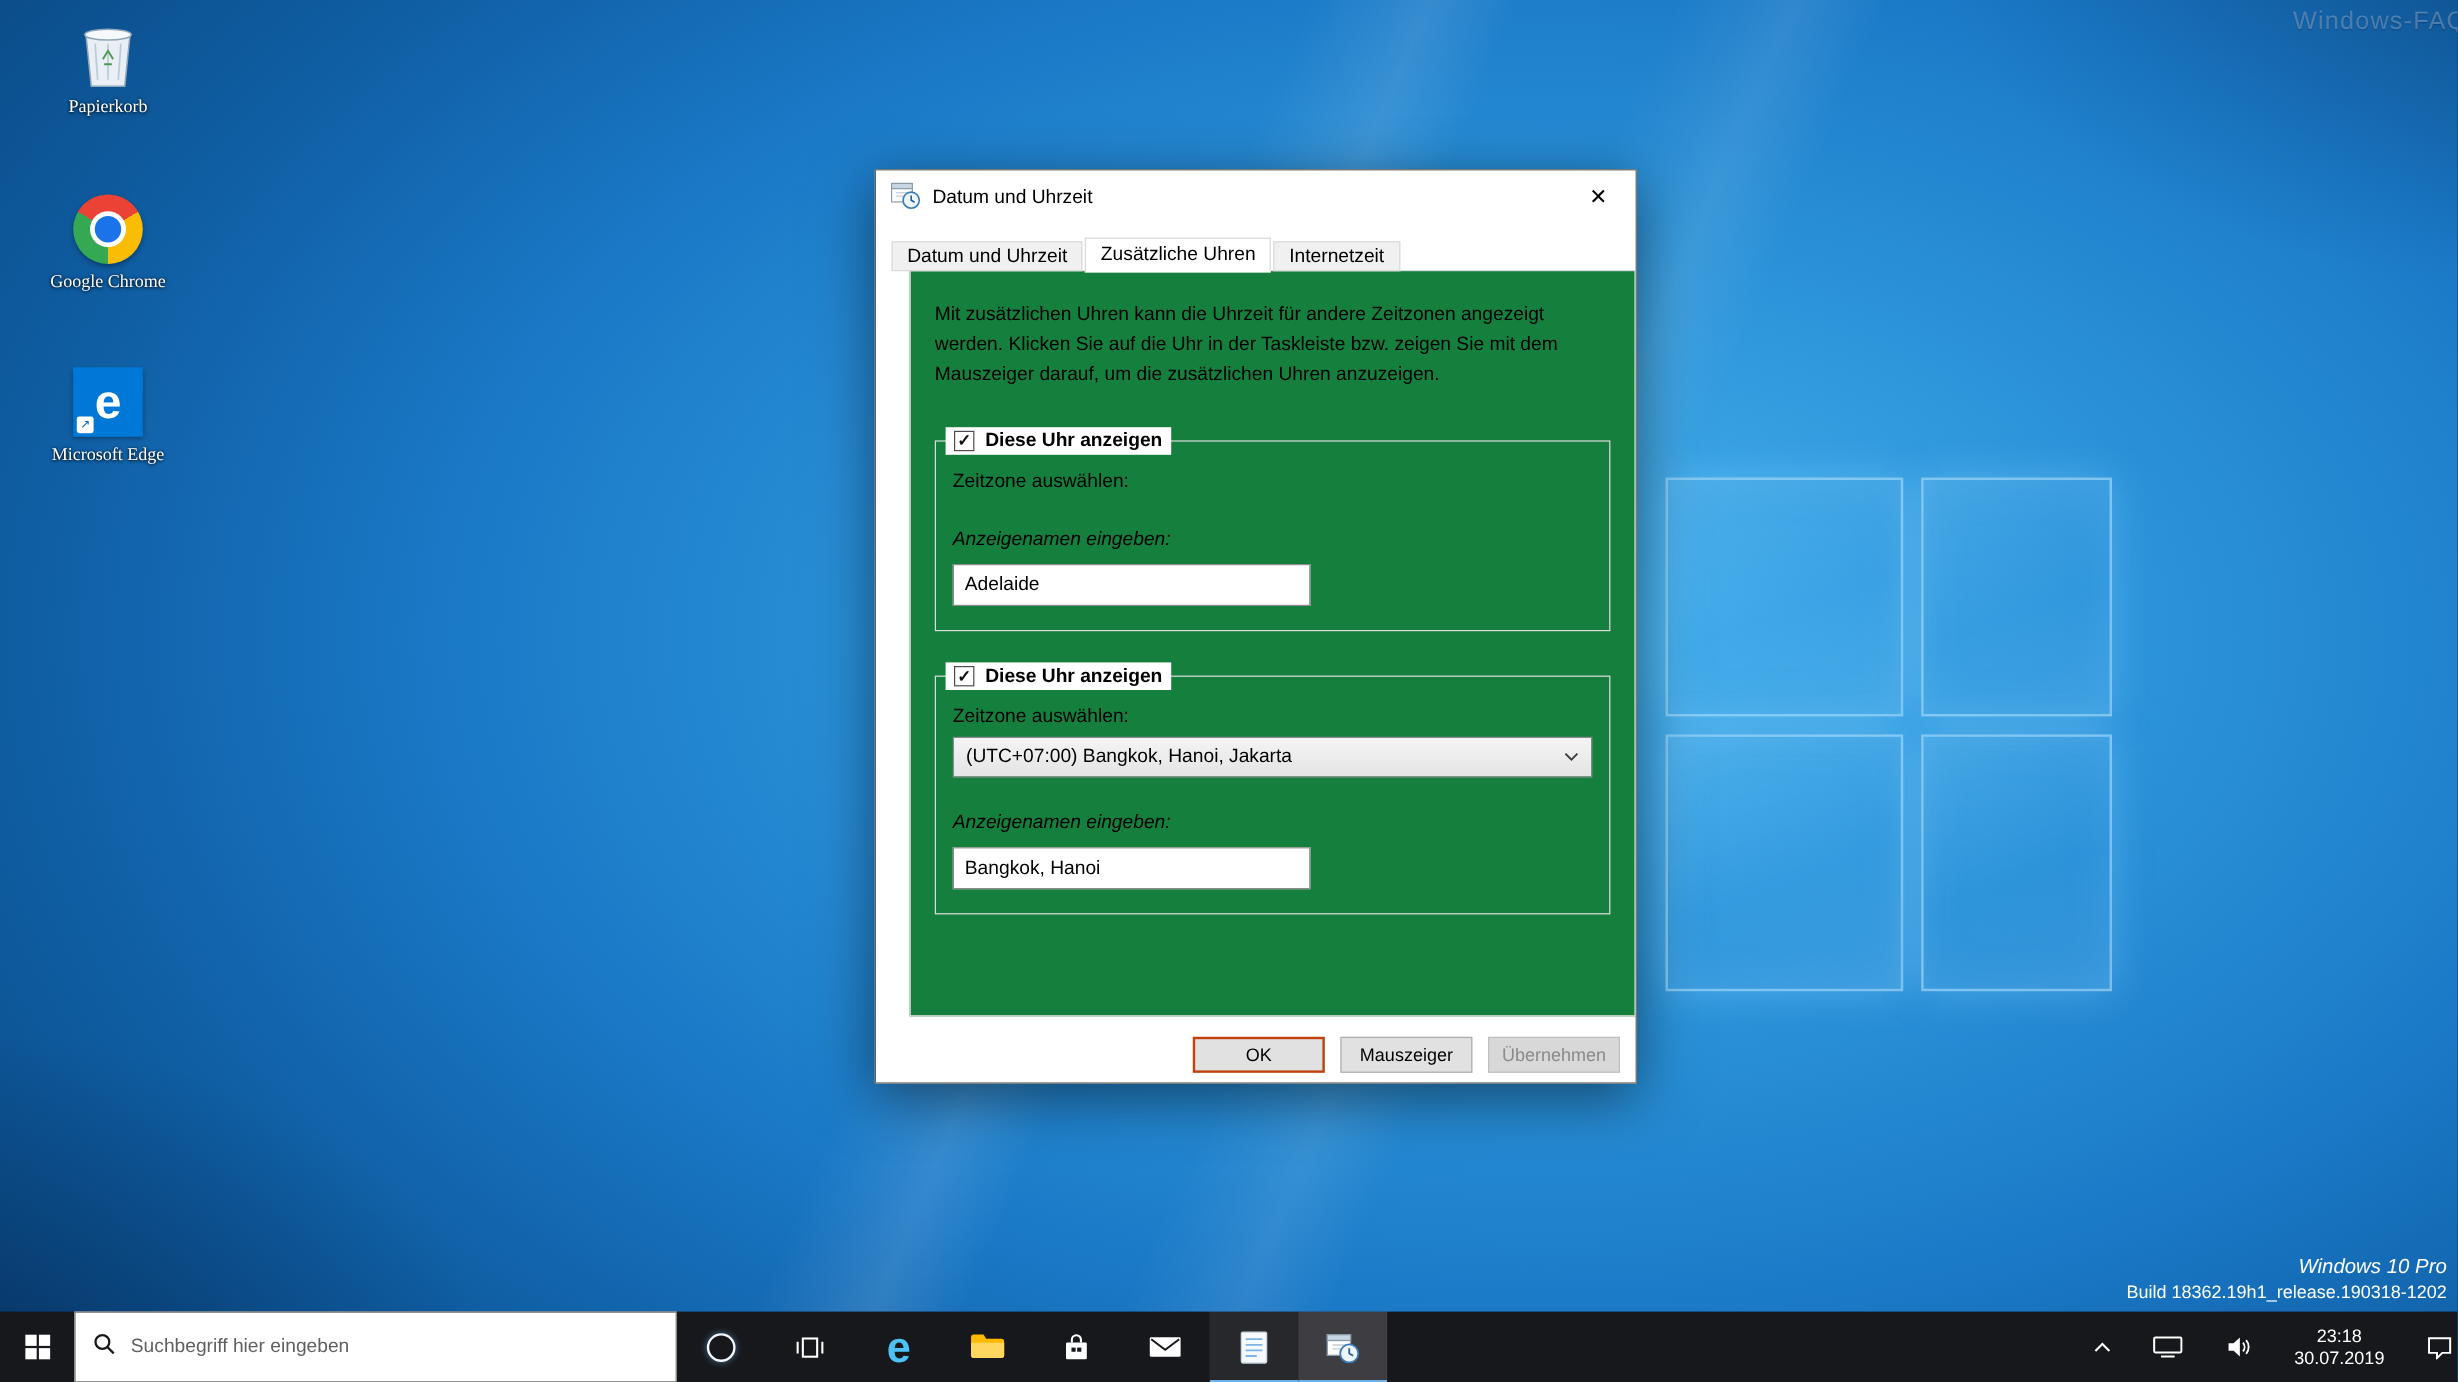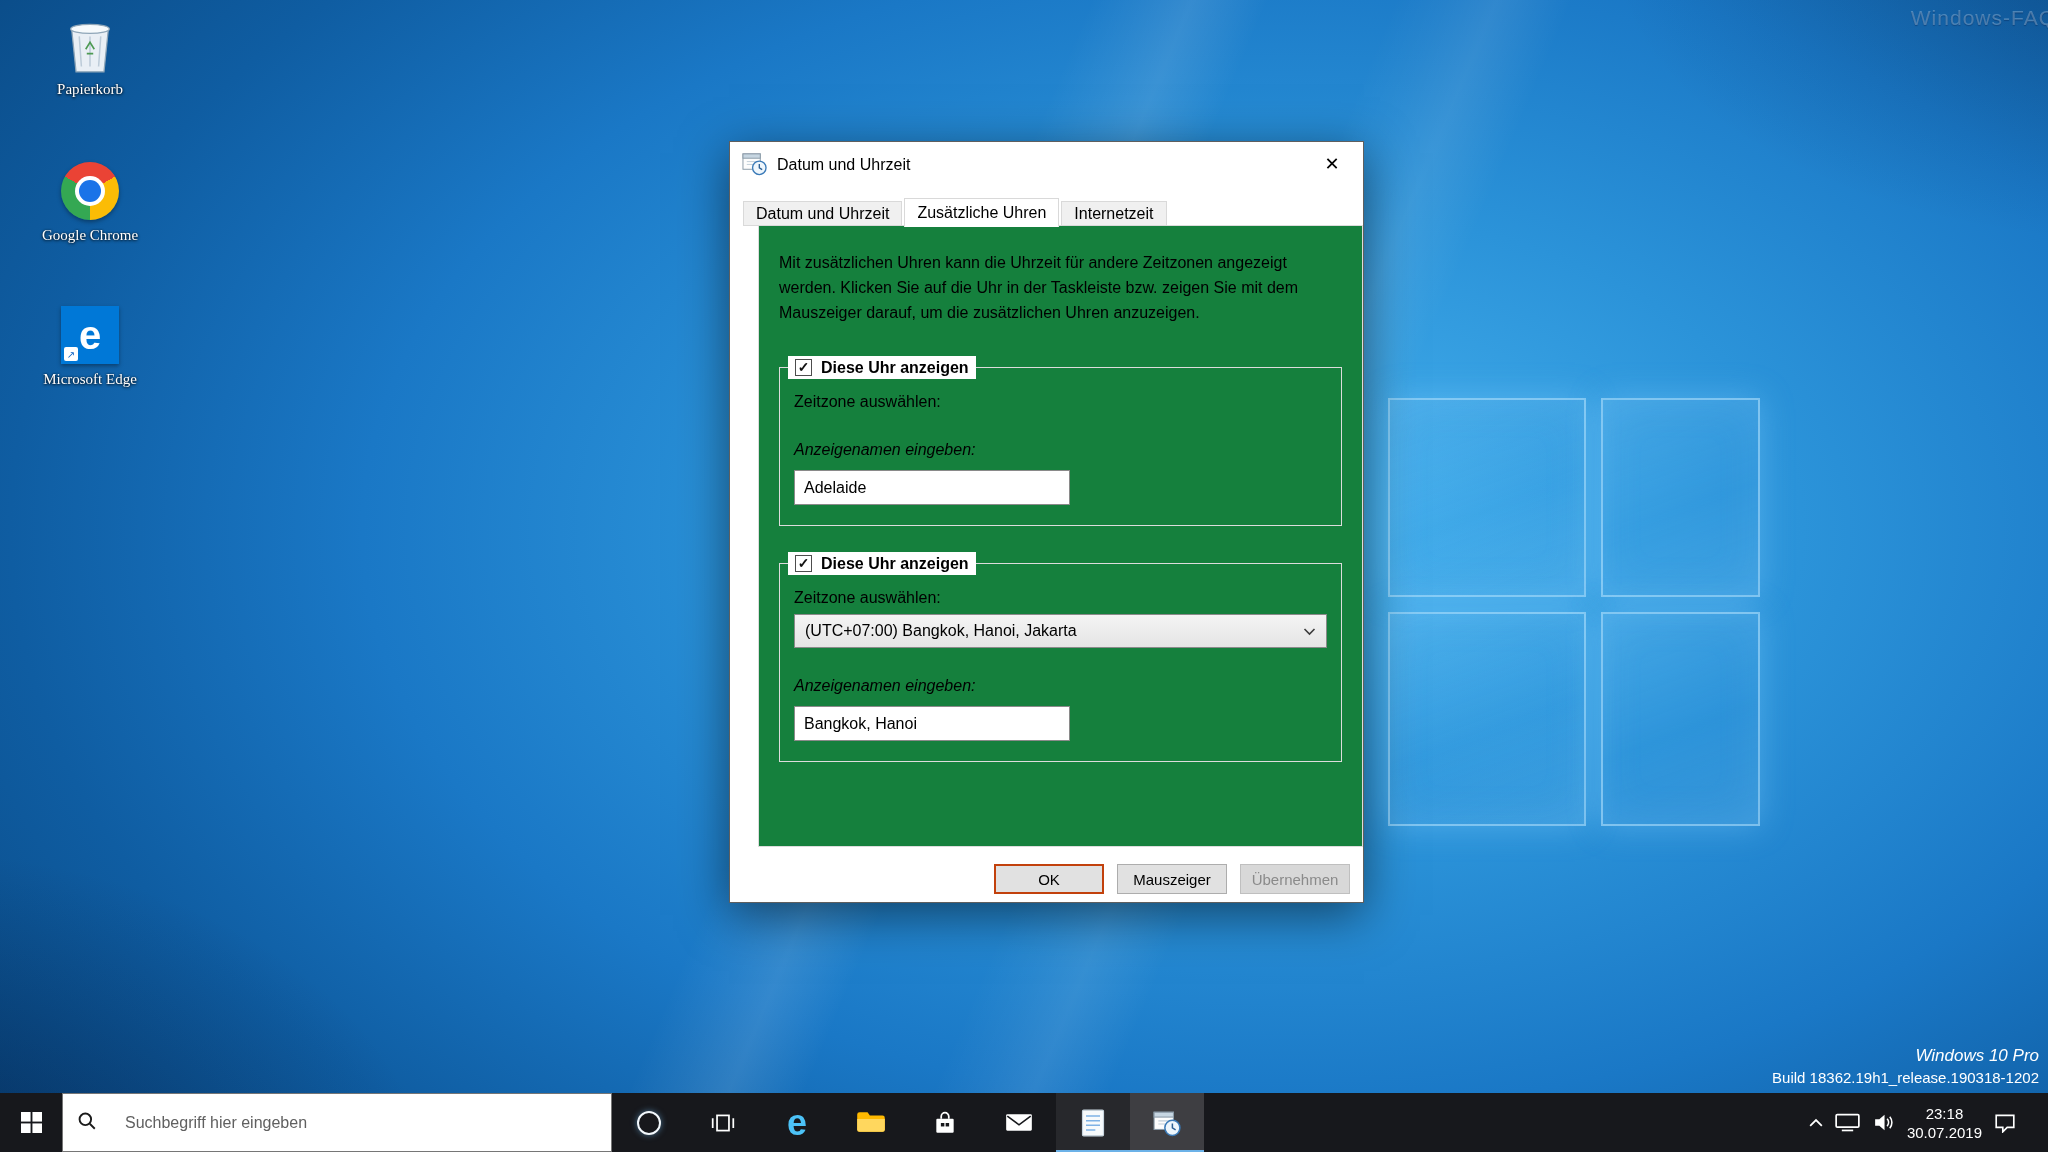--- a/index.html
+++ b/index.html
@@ -87,45 +87,45 @@
     display:flex; align-items:center; justify-content:center; cursor:default; }
   .checkmark { font-size:14px; font-weight:bold; color:#111; line-height:1; margin-top:-1px; }
   .cb-label { font-size:16px; white-space:nowrap;font-weight:bold; }
   .field-label { font-size:16px; height:20px; line-height:20px; }
   .combo { margin-top:6px; width:100%; height:34px; border:1px solid #8a8a8a;
     background: linear-gradient(#f4f4f4, #e4e4e4);
     display:flex; align-items:center; padding:0 10px; cursor:default; }
   .combo-text { flex:1; font-size:16px; }
   .mt1 { margin-top:28px;font-style:italic; }
   .mt2 { margin-top:10px; }
-  .textbox { display:block; width:276px; height:35px; border:1px solid #8a8a8a;
+  .textbox { display:block; width:298px; height:35px; border:1px solid #8a8a8a;
     background:#fff; font-size:16px; padding:0 9px; font-family:"Liberation Sans",sans-serif; color:#000; }
   .dlg-buttons { position:absolute; top:722px; right:13px; display:flex; gap:13px; }
   .btn { min-width:110px; height:30px; font-size:15px; font-family:"Liberation Sans",sans-serif;
     background:#e1e1e1; border:1px solid #adadad; color:#000; cursor:default; }
   .btn.default { border:2px solid #c2410c; }
   .btn.disabled { background:#d8d8d8; border:1px solid #bfbfbf; color:#8a8a8a; }
 
   
   .taskbar { position:absolute; left:0; bottom:0; width:2048px; height:59px;
     background:#17181c; display:flex; align-items:stretch; z-index:6; }
   .tb-start { width:62px; display:flex; align-items:center; justify-content:center; cursor:default; }
-  .tb-search { width:550px; background:#fff; border:1px solid #767676;
-    display:flex; align-items:center; gap:28px; padding:0 14px; }
+  .tb-search { width:502px; background:#fff; border:1px solid #767676;
+    display:flex; align-items:center; gap:12px; padding:0 14px; }
   .search-input { flex:1; border:none; outline:none; font-size:16px; color:#333;
     font-family:"Liberation Sans",sans-serif; background:transparent; }
   .search-input::placeholder { color:#606060; }
   .tb-btn { width:74px; display:flex; align-items:center; justify-content:center; position:relative; cursor:default; }
   .tb-btn:first-of-type { margin-left:8px; }
   .tb-btn.open { background:rgba(255,255,255,0.07); box-shadow: inset 0 -2px 0 #6cb2e8; }
   .tb-btn.open.active { background:rgba(255,255,255,0.17); }
   .edge-e { color:#4cc2f7; font-size:36px; font-weight:bold; line-height:1; }
   .cortana-ring { width:24px; height:24px; border-radius:50%; border:2.5px solid #f2f8fd;
     box-shadow: 0 0 6px rgba(120,200,255,0.5); }
-  .tray { margin-left:auto; display:flex; align-items:center; gap:12px; padding-right:32px; }
+  .tray { margin-left:auto; display:flex; align-items:center; gap:35px; padding-right:4px; }
   .tray-ico { display:flex; align-items:center; justify-content:center; cursor:default; }
   .tray-clock { text-align:center; color:#fff; font-size:15px; line-height:19px; cursor:default; }
 </style>
 </head>
 <body>
 
 <div class="desktop">
   <div class="win-logo">
     <div class="pane"></div>
     <div class="pane"></div>

